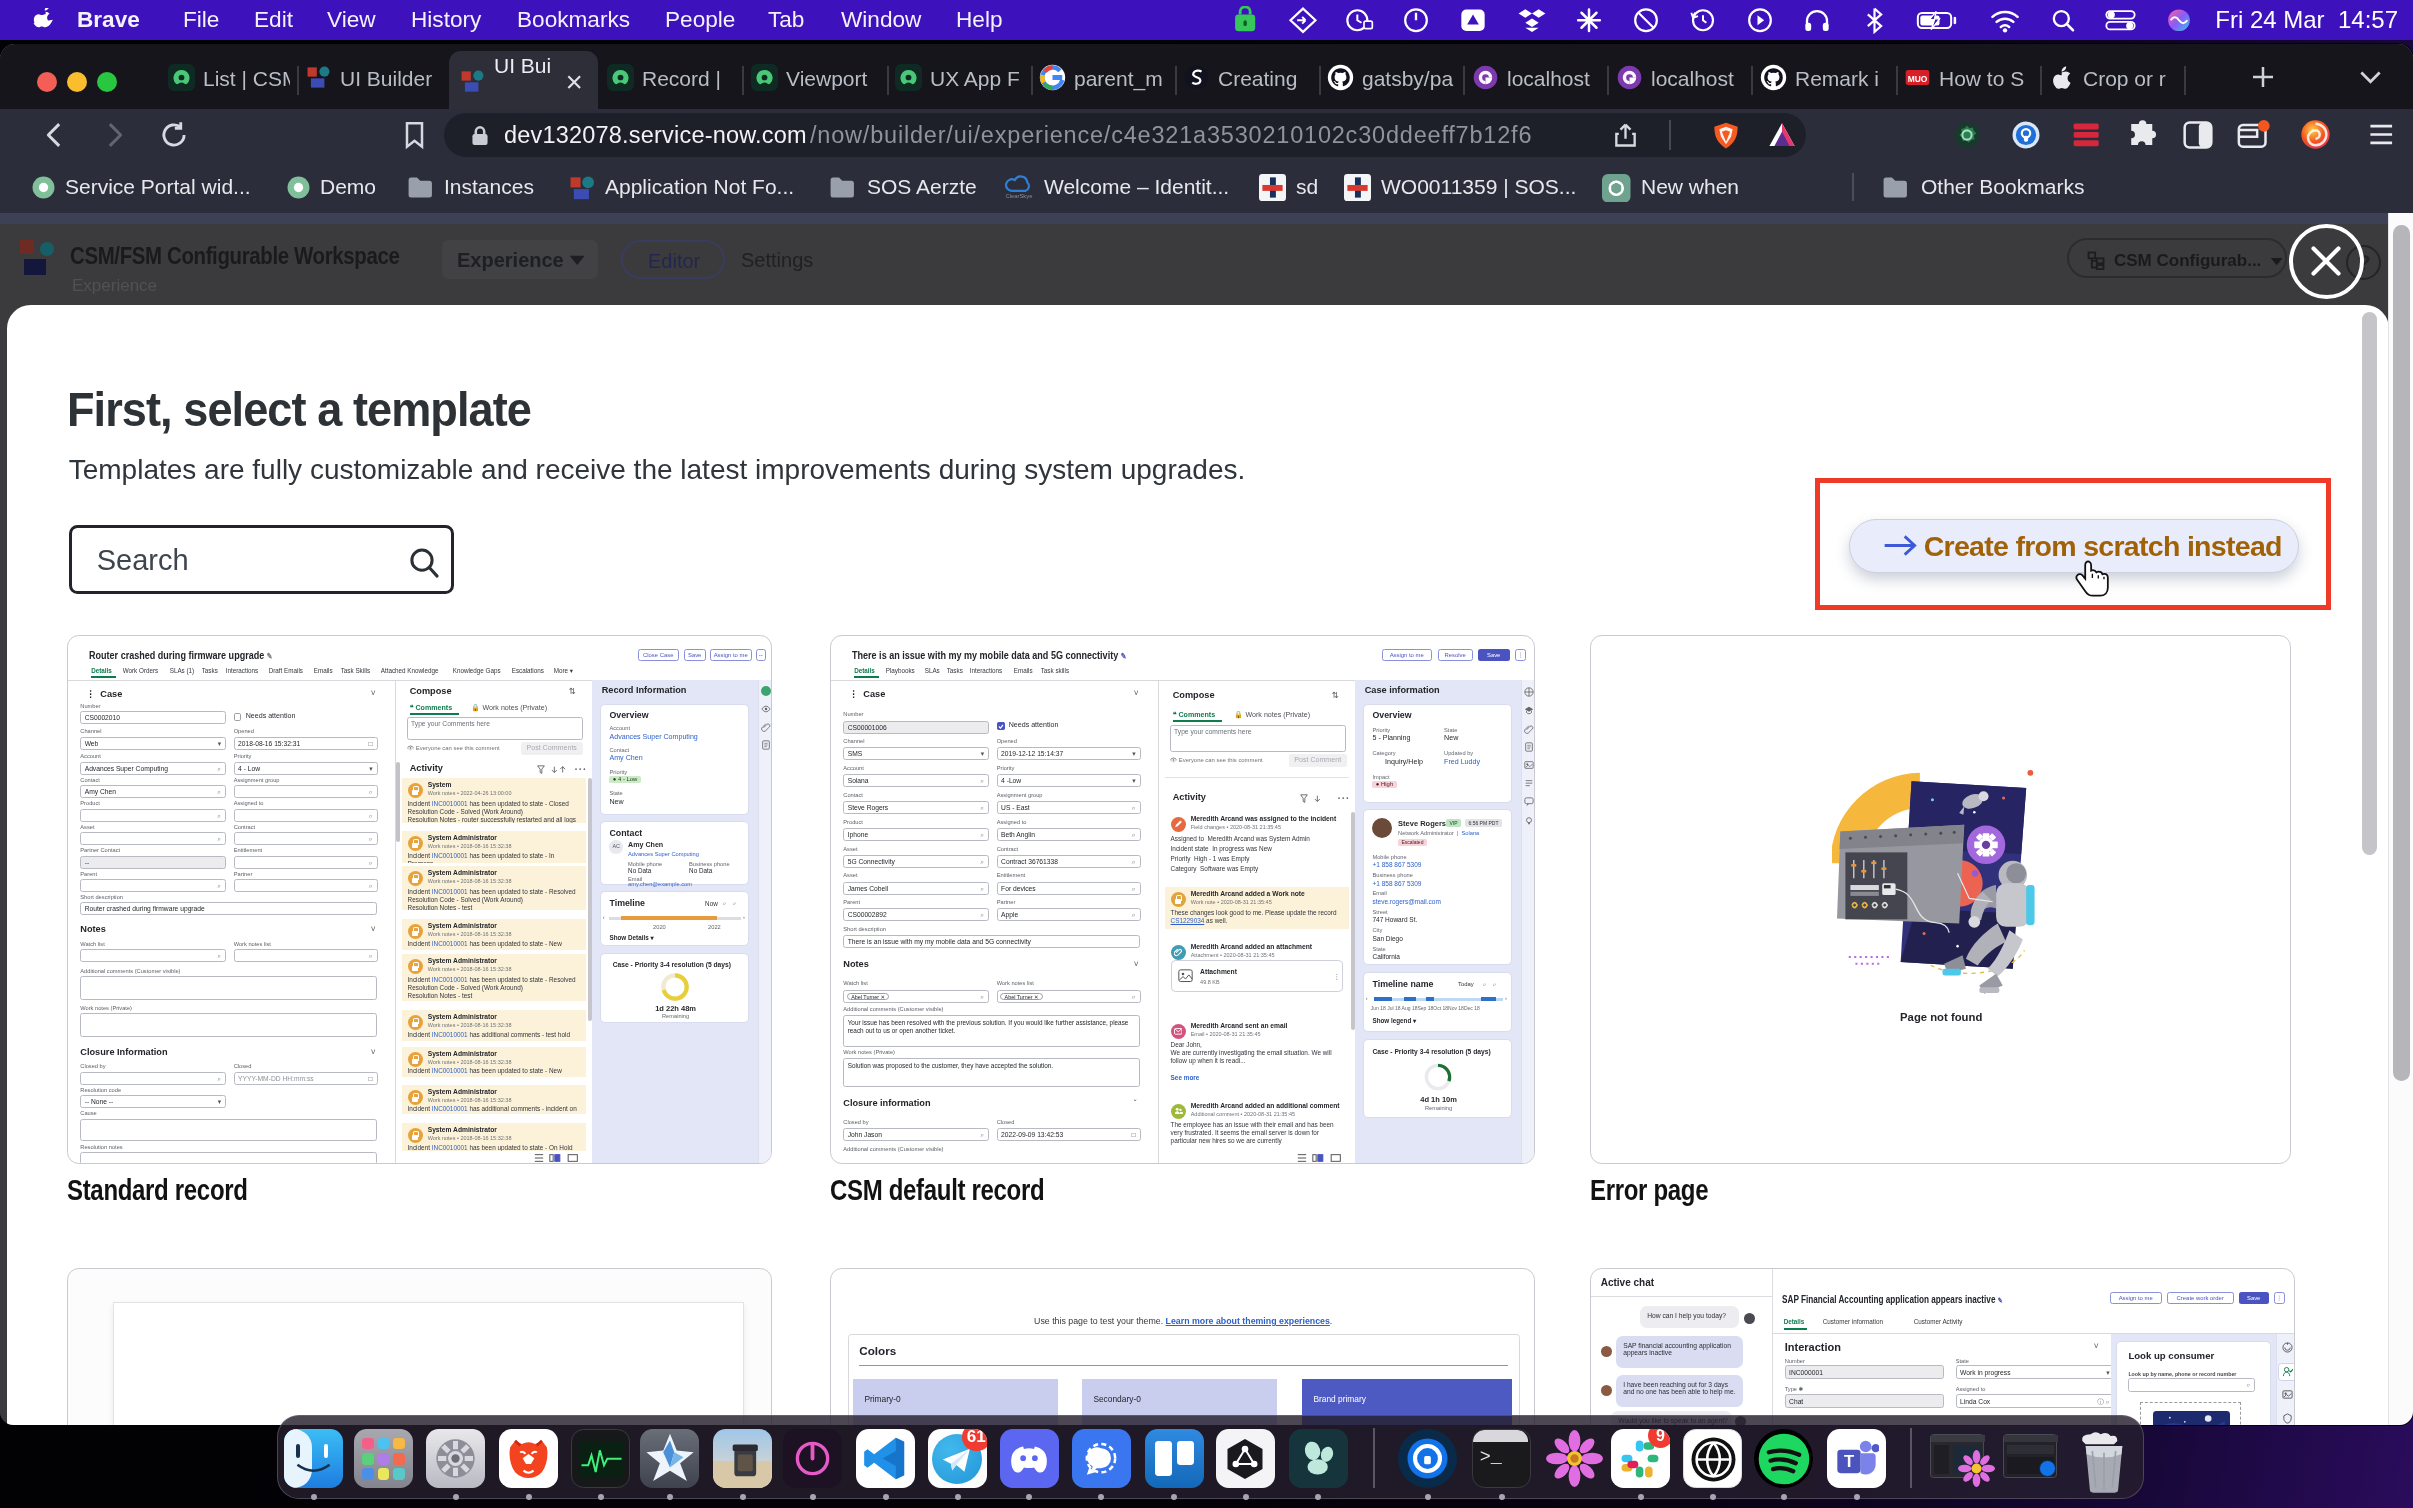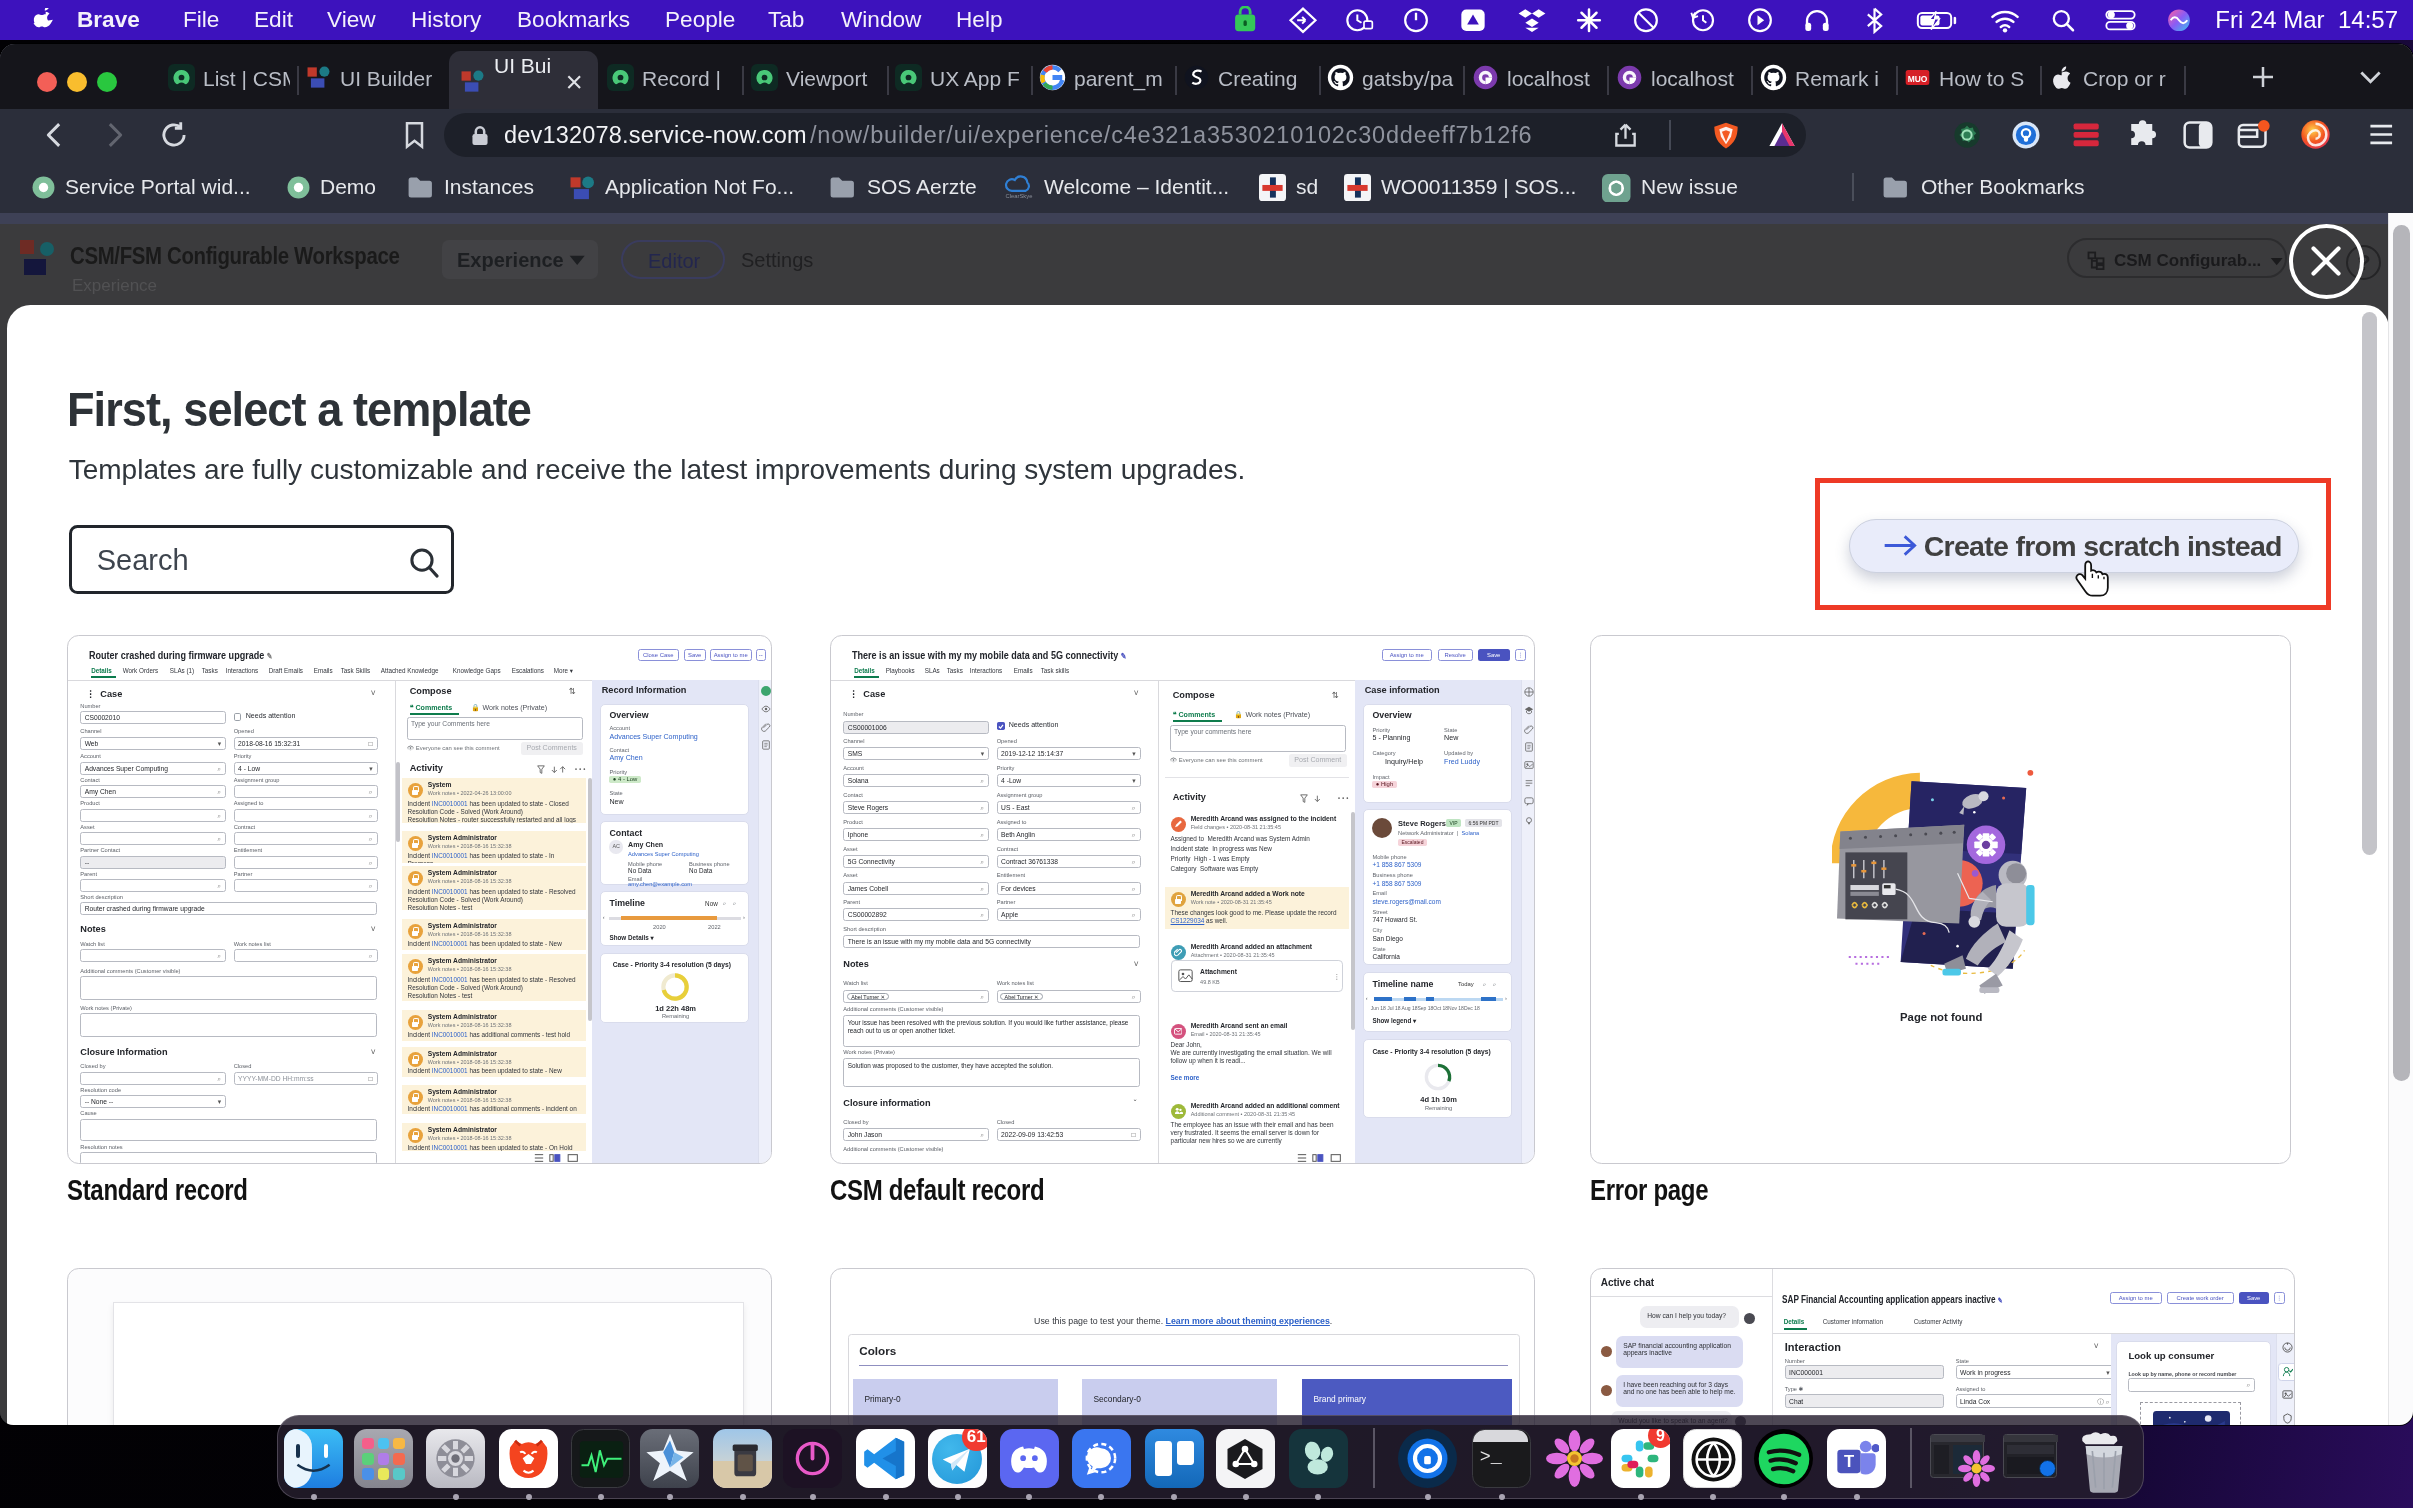--- a/index.html
+++ b/index.html
@@ -448,21 +448,21 @@
           <rect width="32" height="32" rx="4" fill="#f4f5f7"></rect>
           <rect x="13" y="4" width="7" height="24" fill="#16325c"></rect>
           <rect x="4" y="13" width="24" height="7" fill="#d8382e"></rect>
         </svg>
       <span class="bk" style="left:1381px">WO0011359 | SOS...</span>
       <svg class="abs" style="left:1602px;top:12.6px" width="28.5" height="28.5" viewBox="0 0 34 34">
           <rect width="34" height="34" rx="7" fill="#6fa28f"></rect>
           <circle cx="17" cy="17" r="8" fill="none" stroke="#fff" stroke-width="2.6"></circle>
           <path d="M17 9 l7 4 v8 l-7 4 -7-4 v-8 z" fill="none" stroke="#fff" stroke-width="2"></path>
         </svg>
-      <span class="bk" style="left:1641px">New issue</span>
+      <span class="bk" style="left:1641px">New when</span>
       <div class="abs" style="left:1852px;top:11.7px;width:1.7px;height:28.5px;background:#4a4e5a"></div>
       <svg class="abs" style="left:1881px;top:14.2px" width="28.5" height="25" viewBox="0 0 34 30">
           <path d="M3 6 a3 3 0 0 1 3-3 h7 l4 4 h11 a3 3 0 0 1 3 3 v14 a3 3 0 0 1-3 3 h-22 a3 3 0 0 1-3-3 z" fill="#99a0ac"></path>
         </svg>
       <span class="bk" style="left:1921px">Other Bookmarks</span>
     </div>
     <div id="webarea">
       <div id="snstrip"></div>
       <div id="snheader">
         <rect class="abs" style="left:20px;top:16px;width:14.2px;height:14.2px;background:#6e2b24"></rect>
@@ -506,21 +506,21 @@
               <circle cx="19" cy="18" r="12" fill="none" stroke="#2b3036" stroke-width="3.6"></circle>
               <path d="M28 27 l9 10" stroke="#2b3036" stroke-width="3.6" stroke-linecap="round"></path>
             </svg>
         </div>
         <div class="abs" style="left:62px;top:149px;font-size:28px;color:#2f353b">Templates are fully customizable and receive the latest improvements during system upgrades.</div>
         <div class="abs" style="left:1808px;top:173px;width:516px;height:132px;border:5px solid #ee3a26"></div>
         <div class="abs" style="left:1842px;top:214px;width:450px;height:54px;background:#e9ecfa;border:1.7px solid #ccd1df;border-radius:28px;box-shadow:0 6.7px 13.4px rgba(60,70,110,0.25)">
           <svg class="abs" style="left:32px;top:13.4px" width="37" height="25" viewBox="0 0 44 30">
               <path d="M3 15 h36 M27 4 l12 11 -12 11" stroke="#3c59d8" stroke-width="3.4" fill="none"></path>
             </svg>
-          <span class="abs" style="left:74px;top:10px;font-size:28.5px;font-weight:bold;color:#404040;letter-spacing:-0.7px;white-space:nowrap">Create from scratch instead</span>
+          <span class="abs" style="left:74px;top:10px;font-size:28.5px;font-weight:bold;color:#a16207;letter-spacing:-0.7px;white-space:nowrap">Create from scratch instead</span>
         </div>
         <svg class="abs" style="left:2068px;top:253px" width="40" height="44" viewBox="0 0 29 31">
             <path d="M10 2 c-1.6 0-2.6 1.2-2.6 3 v9.5 l-1.8-2.2 c-1-1.3-2.8-1.4-3.8-.4 -.9.9-1 2.4-.1 3.6 l6 8.5 c1.2 1.7 2.6 2.9 5 2.9 h5.5 c3.3 0 5.6-2.3 5.6-5.8 v-7.3 c0-1.7-1-2.8-2.6-2.8 -.5 0-1 .1-1.3.3 -.4-1.2-1.4-1.9-2.6-1.9 -.7 0-1.3.2-1.8.6 -.5-1-1.4-1.6-2.5-1.6 -.4 0-.9.1-1.3.3 V5 c0-1.8-1-3-2.7-3 z" fill="#fff" stroke="#111" stroke-width="1.3"></path>
             <path d="M12.6 14 v-3 M16.9 14.5 v-2.4 M21 15 v-1.8" stroke="#111" stroke-width="1" fill="none"></path>
           </svg>
         <div class="card" style="left:60px" id="card1">
           <span class="ct">Router crashed during firmware upgrade <span style="font-size:8.4px;color:#777">✎</span></span>
           <span class="cbtn" style="left:570px;width:41px">Close Case</span>
           <span class="cbtn" style="left:616px;width:22px">Save</span>
           <span class="cbtn" style="left:642px;width:42px">Assign to me</span>

